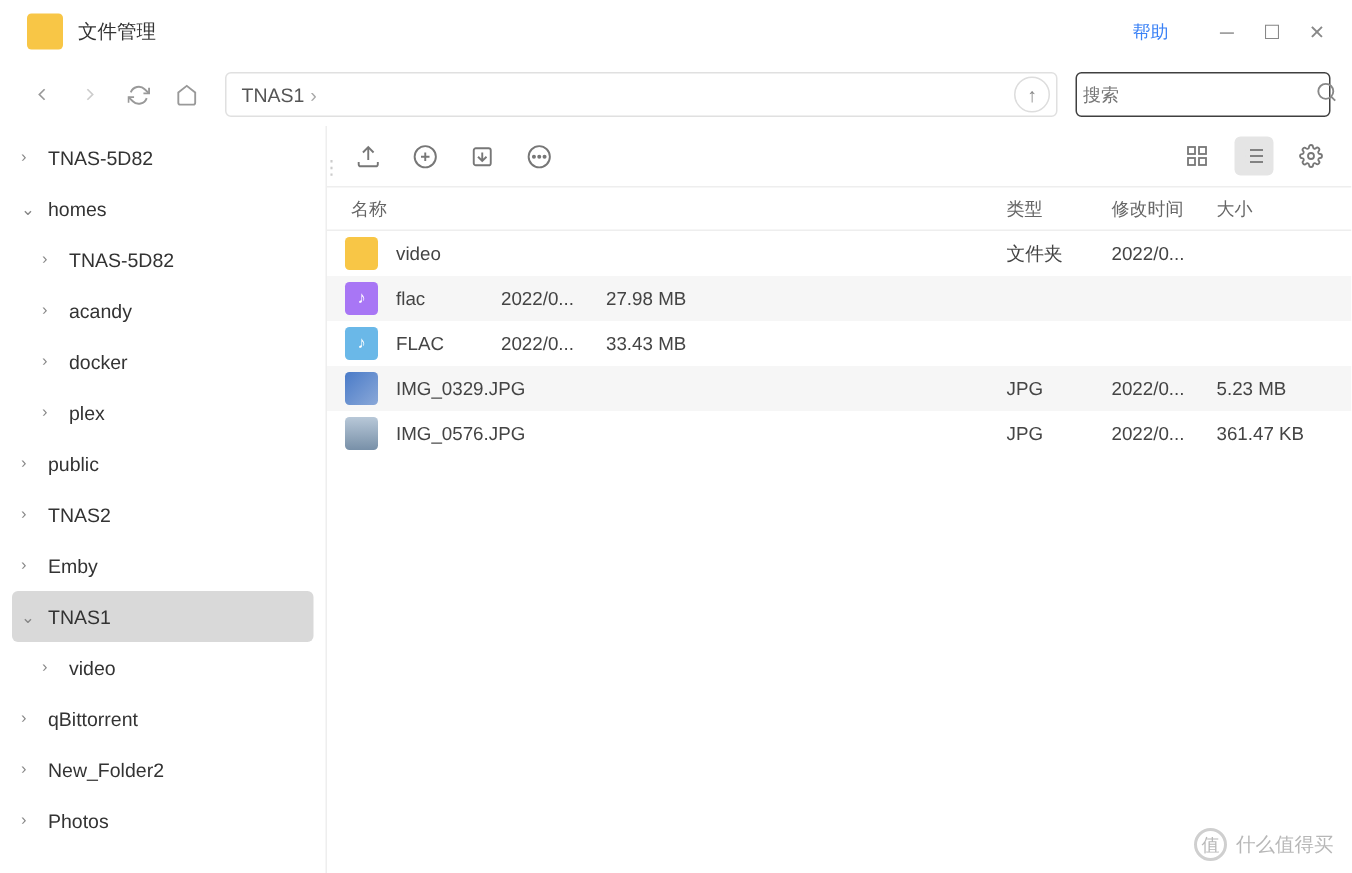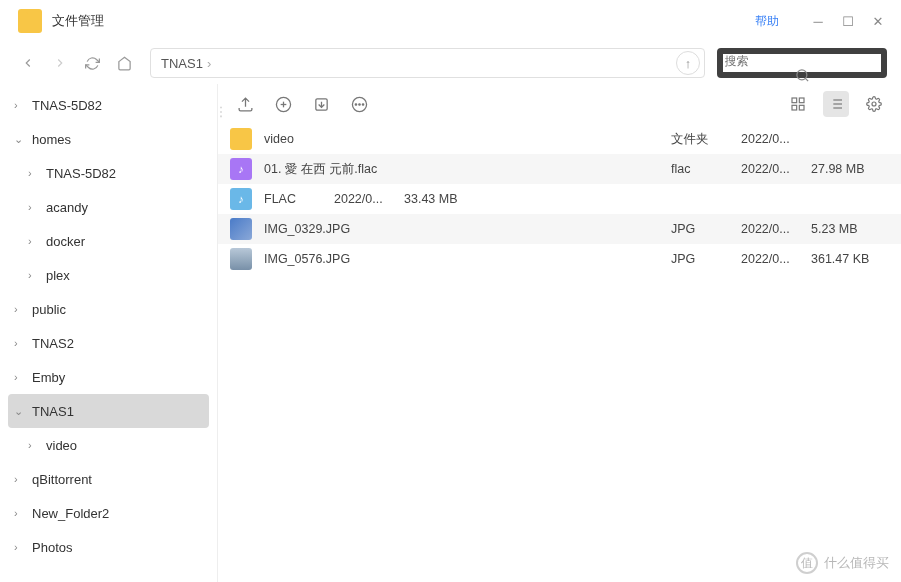--- a/index.html
+++ b/index.html
@@ -13,21 +13,21 @@
     .titlebar .help { color: #3b82f6; font-size: 12px; margin-right: 24px; cursor: pointer; }
     .win-btn { width: 30px; height: 30px; display: flex; align-items: center; justify-content: center; color: #888; cursor: pointer; }
     
     .toolbar { height: 42px; display: flex; align-items: center; padding: 0 14px; gap: 4px; }
     .nav-btn { width: 28px; height: 28px; display: flex; align-items: center; justify-content: center; color: #999; cursor: pointer; }
     .nav-btn.disabled { color: #ccc; }
     .breadcrumb { flex: 1; height: 30px; border: 1px solid #e0e0e0; border-radius: 4px; display: flex; align-items: center; padding: 0 10px; margin: 0 8px; position: relative; }
     .breadcrumb .crumb { color: #555; }
     .breadcrumb .chev { color: #aaa; margin: 0 4px; }
     .breadcrumb .up-btn { position: absolute; right: 4px; width: 24px; height: 24px; border: 1px solid #ddd; border-radius: 50%; display: flex; align-items: center; justify-content: center; color: #888; cursor: pointer; }
-    .search { width: 170px; height: 30px; border: 6px solid #404040; border-radius: 4px; display: flex; align-items: center; padding: 0 4px; flex-direction: column; }
+    .search { width: 170px; height: 30px; border: 1px solid #404040; border-radius: 4px; display: flex; align-items: center; padding: 0 4px; }
     .search input { flex: 1; border: none; outline: none; font-size: 12px; }
     .search .sicon { color: #888; }
     
     .content { display: flex; height: calc(100% - 84px); }
     
     .sidebar { width: 218px; border-right: 1px solid #eee; overflow-y: auto; padding: 4px 0; }
     .tree-item { display: flex; align-items: center; height: 34px; padding-left: 14px; cursor: pointer; font-size: 13px; color: #333; }
     .tree-item.l2 { padding-left: 28px; }
     .tree-item.sel { background: #d9d9d9; border-radius: 4px; margin: 0 8px; padding-left: 6px; }
     .tree-item.sel.l1 { padding-left: 6px; }
@@ -218,32 +218,37 @@
           </svg>
         </div>
       <div class="act-btn">
           <svg width="16" height="16" viewBox="0 0 24 24" fill="none" stroke="currentColor" stroke-width="1.8">
             <circle cx="12" cy="12" r="3"></circle>
             <path d="M19.4 15a1.65 1.65 0 00.33 1.82l.06.06a2 2 0 01-2.83 2.83l-.06-.06a1.65 1.65 0 00-1.82-.33 1.65 1.65 0 00-1 1.51V21a2 2 0 01-4 0v-.09A1.65 1.65 0 009 19.4a1.65 1.65 0 00-1.82.33l-.06.06a2 2 0 01-2.83-2.83l.06-.06a1.65 1.65 0 00.33-1.82 1.65 1.65 0 00-1.51-1H3a2 2 0 010-4h.09A1.65 1.65 0 004.6 9a1.65 1.65 0 00-.33-1.82l-.06-.06a2 2 0 012.83-2.83l.06.06a1.65 1.65 0 001.82.33H9a1.65 1.65 0 001-1.51V3a2 2 0 014 0v.09a1.65 1.65 0 001 1.51 1.65 1.65 0 001.82-.33l.06-.06a2 2 0 012.83 2.83l-.06.06a1.65 1.65 0 00-.33 1.82V9a1.65 1.65 0 001.51 1H21a2 2 0 010 4h-.09a1.65 1.65 0 00-1.51 1z"></path>
           </svg>
         </div>
     </div>
 
+    <div class="table-head">
+      <div class="col-name">名称</div>
+      <div class="col-type">类型</div>
+      <div class="col-date">修改时间</div>
+      <div class="col-size">大小</div>
+    </div>
 
     <div id="file-list">
         <div class="row">
           <div class="ficon folder"></div>
           <div class="fname">video</div>
           <div class="col-type">文件夹</div>
           <div class="col-date">2022/0...</div>
           <div class="col-size"></div>
         </div>
         <div class="row alt">
           <div class="ficon music">♪</div>
-          <div class="fname">01. 愛 在西 元前.flac</div>
           <div class="col-type">flac</div>
           <div class="col-date">2022/0...</div>
           <div class="col-size">27.98 MB</div>
         </div>
         <div class="row">
           <div class="ficon music2">♪</div>
           <div class="col-type">FLAC</div>
           <div class="col-date">2022/0...</div>
           <div class="col-size">33.43 MB</div>
         </div>

